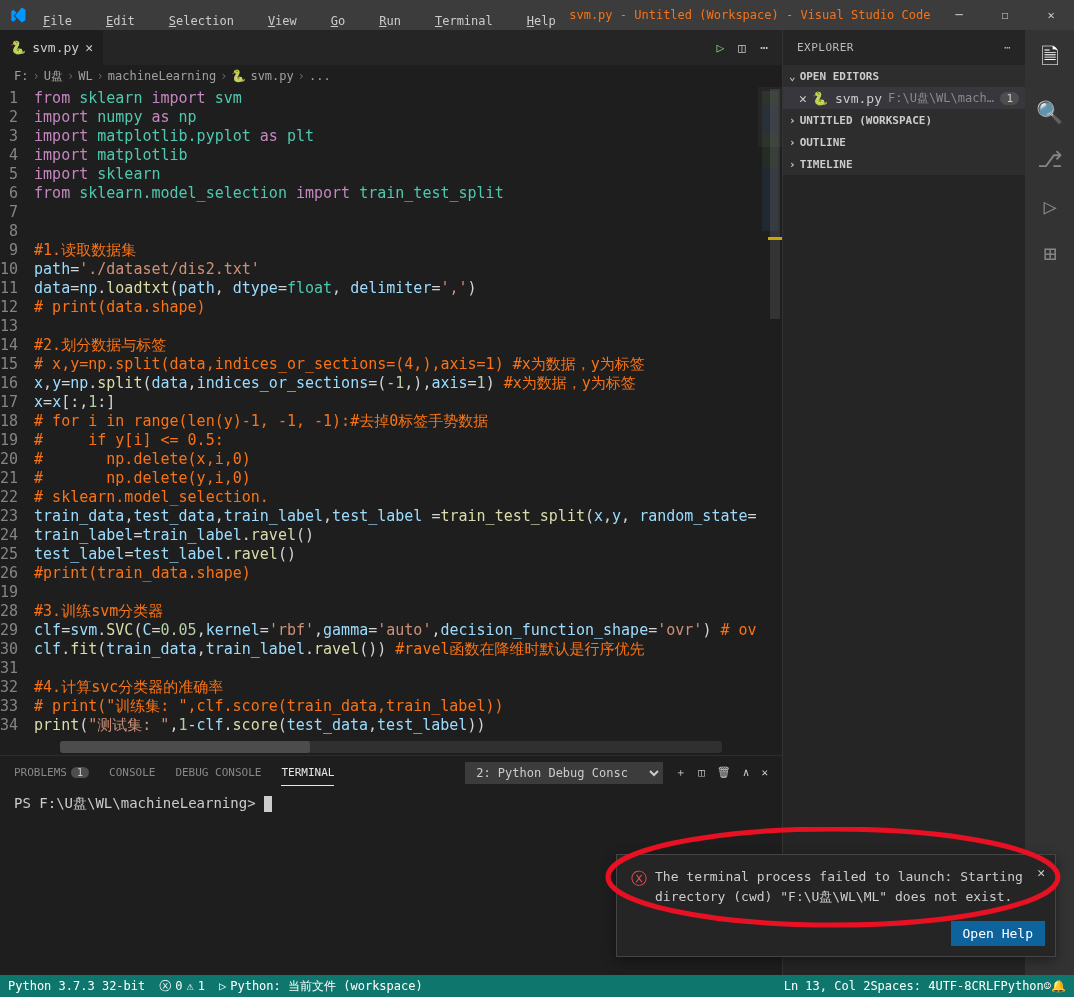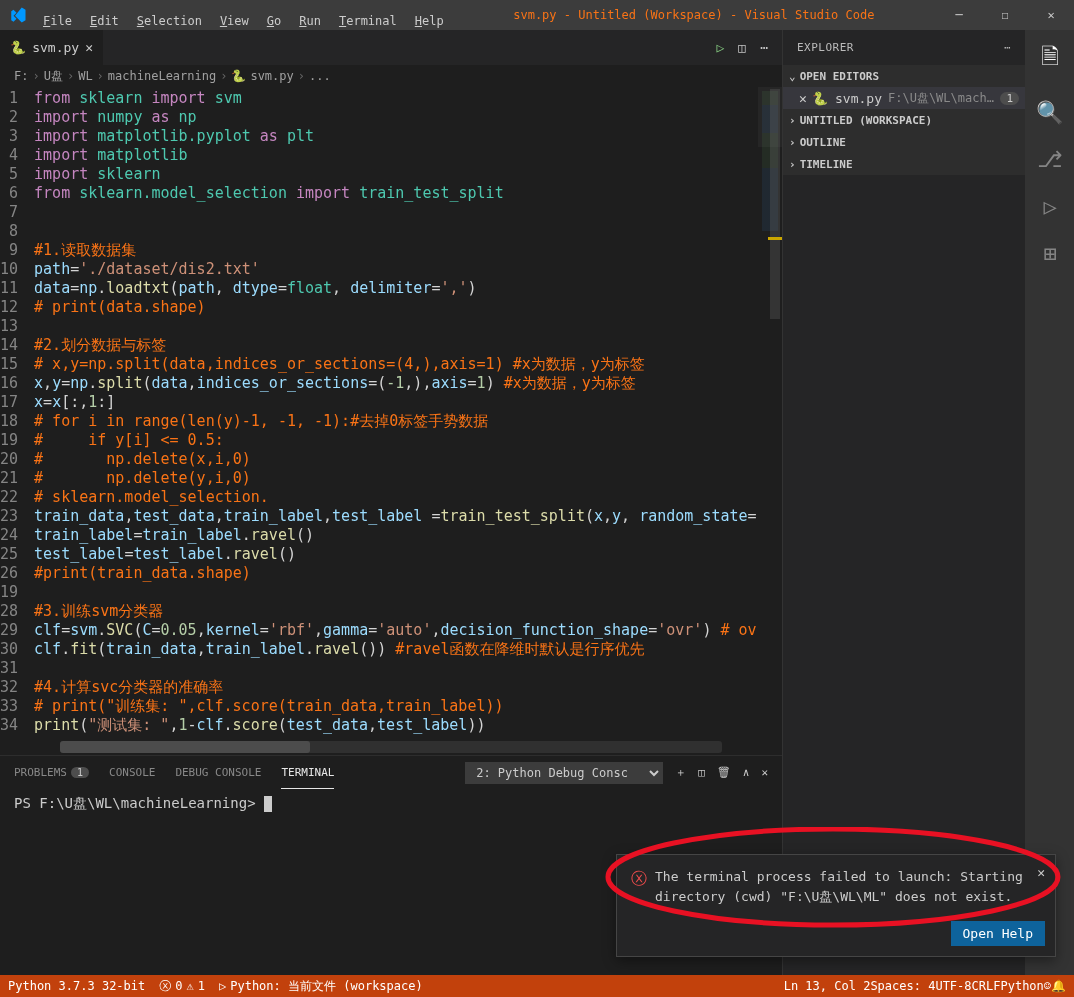--- a/index.html
+++ b/index.html
@@ -1,19 +1,19 @@
 <!DOCTYPE html>
 <html><head>
 <meta charset="utf-8">
 <style>
 * { margin:0; padding:0; box-sizing:border-box; font-family:"Segoe UI",Consolas,monospace; }
 body { background:#1e1e1e; color:#cccccc; font-size:13px; width:1074px; height:997px; overflow:hidden; position:relative; }
 .title-bar { height:30px; background:#3c3c3c; display:flex; align-items:center; color:#cccccc; font-size:12px; }
 .title-bar .icon-vs { width:35px; display:flex; align-items:center; justify-content:center; }
-.title-bar .menu { display:flex; gap:2px;margin-top:12px; }
+.title-bar .menu { display:flex; gap:18px;margin-top:12px; }
 .title-bar .menu-item { padding:4px 8px; cursor:pointer; }
 .title-bar .menu-item .mn { text-decoration:underline; }
 .title-bar .title { flex:1; text-align:center; color:#f97316; }
 .title-bar .win-controls { display:flex; }
 .title-bar .win-btn { width:46px; height:30px; display:flex; align-items:center; justify-content:center; color:#ccc; }
 .main { display:flex; height:calc(100% - 30px - 22px); }
 .editor-area { flex:1; min-width:0; display:flex; flex-direction:column; background:#1e1e1e; border-right:1px solid #333; }
 .tabs-row { height:35px; background:#252526; display:flex; align-items:center; }
 .tab { height:35px; background:#1e1e1e; display:flex; align-items:center; padding:0 10px; gap:6px; font-size:13px; border-right:1px solid #252526; }
 .tab .file-icon { color:#519aba; }
@@ -41,29 +41,29 @@
 .section-hdr .chev { font-family:monospace; }
 .open-editor-item { height:22px; display:flex; align-items:center; padding-left:16px; gap:6px; font-size:13px; background:#37373d; }
 .open-editor-item .close { color:#ccc; }
 .open-editor-item .file-icon { color:#519aba; }
 .open-editor-item .path { color:#8a8a8a; font-size:12px; overflow:hidden; text-overflow:ellipsis; white-space:nowrap; flex:1; }
 .open-editor-item .badge { background:#4d4d4d; color:#ccc; border-radius:8px; padding:0 6px; font-size:11px; margin-right:6px; }
 .activity-bar { width:48px; background:#333333; display:flex; flex-direction:column; align-items:center; padding-top:10px; gap:22px; }
 .activity-bar .ab-icon { color:#858585; font-size:22px; }
 .activity-bar .ab-icon.active { color:#fff; }
 .panel { height:220px; background:#1e1e1e; border-top:1px solid #2d2d2d; display:flex; flex-direction:column; }
-.panel-tabs { display:flex; height:33px; padding:0 14px; gap:20px; font-size:11px; color:#888; }
+.panel-tabs { display:flex; align-items:center; height:33px; padding:0 14px; gap:20px; font-size:11px; color:#888; }
 .panel-tabs .ptab { padding:6px 0; cursor:pointer; display:flex; align-items:center; gap:4px; }
 .panel-tabs .ptab.active { color:#e7e7e7; border-bottom:1px solid #e7e7e7; }
 .panel-tabs .badge { background:#4d4d4d; color:#ccc; border-radius:8px; padding:0 6px; font-size:10px; }
 .panel-tabs .right { margin-left:auto; display:flex; align-items:center; gap:12px; color:#ccc; }
 .panel-tabs select { background:#3c3c3c; color:#ccc; border:1px solid #3c3c3c; font-size:12px; padding:2px 18px 2px 6px; }
 .term-body { flex:1; padding:6px 14px; font-family:Consolas,monospace; font-size:14px; color:#ccc; }
 .term-cursor { display:inline-block; width:8px; height:16px; background:#ccc; vertical-align:middle; }
-.status-bar { height:22px; background:#c2410c; display:flex; align-items:center; color:#fff; font-size:12px; padding:4px 8px; gap:14px; position:absolute; bottom:0; left:0; right:0; }
+.status-bar { height:22px; background:#0f766e; display:flex; align-items:center; color:#fff; font-size:12px; padding:4px 8px; gap:14px; position:absolute; bottom:0; left:0; right:0; }
 .status-bar .sb-item { display:flex; align-items:center; gap:4px; }
 .status-bar .sb-right { margin-left:auto; display:flex; }
 .notification { position:absolute; right:18px; bottom:40px; width:440px; background:#252526; border:1px solid #454545; padding:12px 14px 50px 14px; box-shadow:0 4px 12px rgba(0,0,0,.4); color:#ccc; font-size:13px; }
 .notification .row { display:flex; gap:8px; line-height:1.5; }
 .notification .err-icon { color:#f14c4c; font-size:16px; flex-shrink:0; }
 .notification .close-n { position:absolute; top:10px; right:10px; color:#ccc; cursor:pointer; }
 .notification .btn { position:absolute; bottom:10px; right:10px; background:#0e639c; color:#fff; padding:5px 12px; font-size:13px; cursor:pointer; }
 .circle-annotation { position:absolute; right:6px; bottom:60px; width:470px; height:110px; pointer-events:none; }
 .hscroll { height:12px; margin:4px 60px 2px 60px; background:rgba(121,121,121,.2); border-radius:3px; position:relative; }
 .hscroll .thumb { position:absolute; left:0; top:0; height:100%; width:250px; background:rgba(121,121,121,.4); border-radius:3px; }

